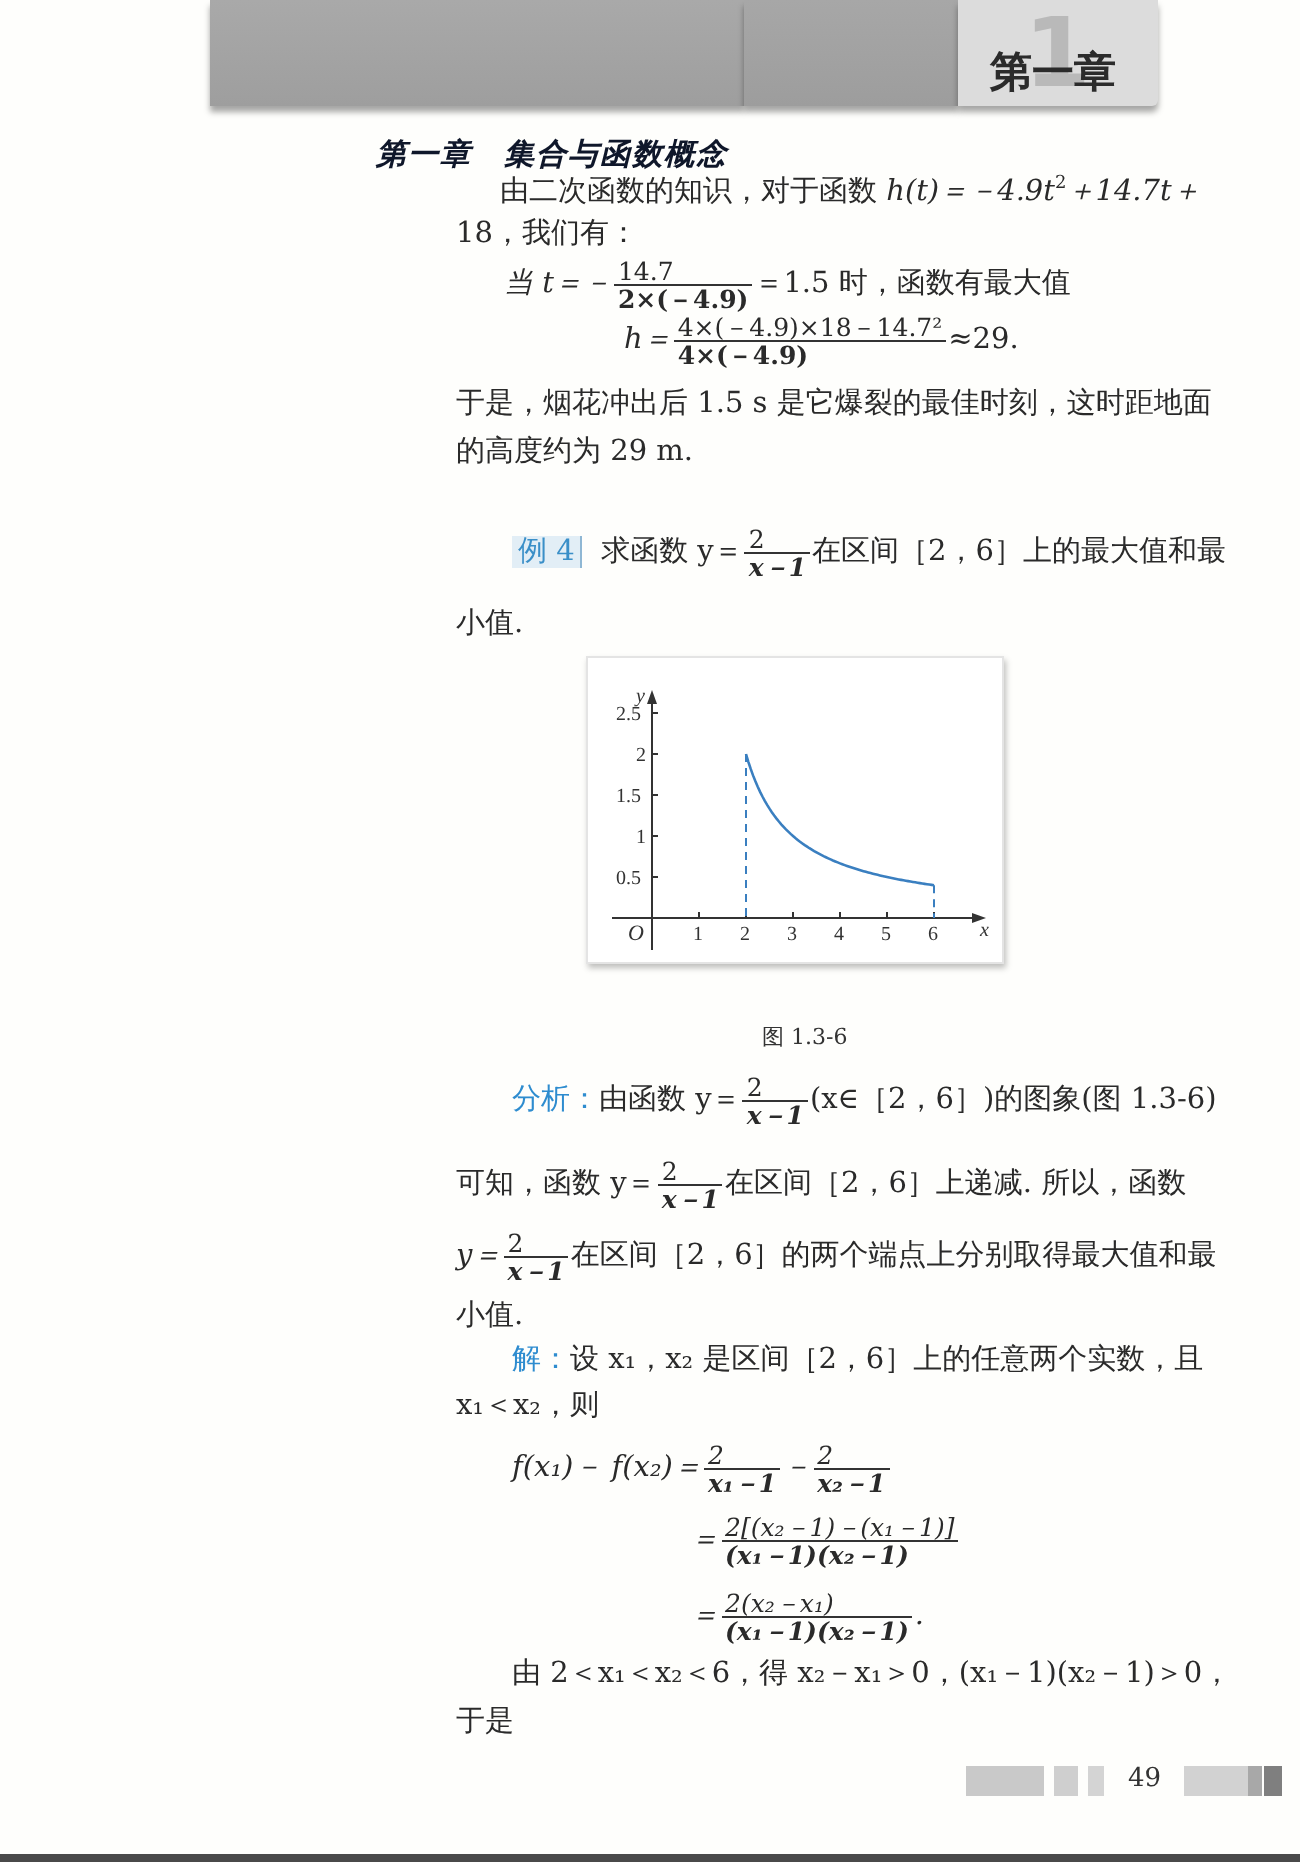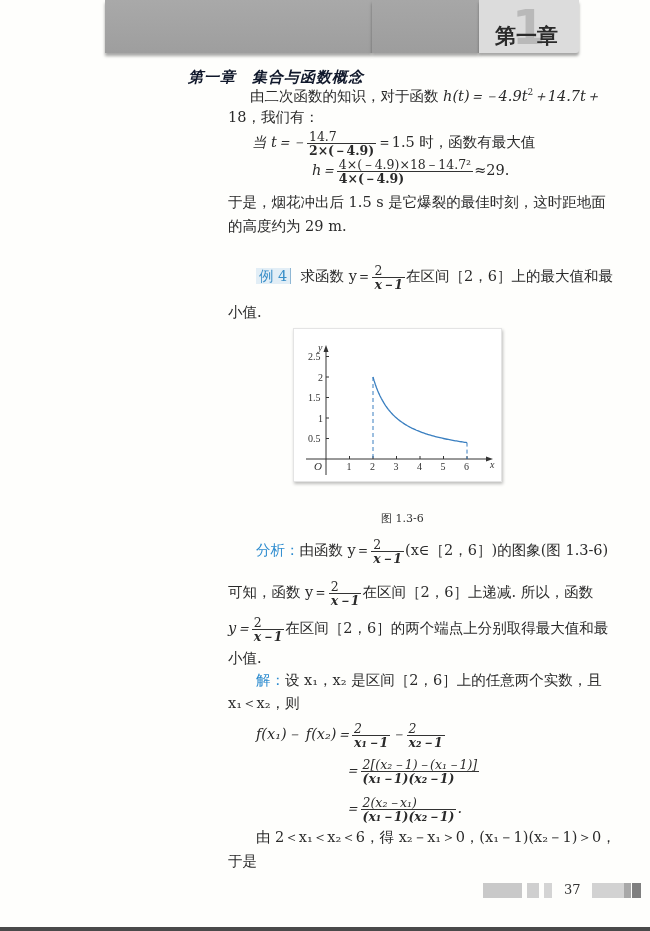--- a/index.html
+++ b/index.html
@@ -157,17 +157,17 @@
 <div class="t it" style="left:345px;top:790px;line-height:36px;">
   <span>＝</span><span class="frac"><span class="n">2(x₂－x₁)</span><span class="d">(x₁－1)(x₂－1)</span></span><span>.</span>
 </div>
 
 <div class="t" style="left:256px;top:828px;">由 2＜x₁＜x₂＜6，得 x₂－x₁＞0，(x₁－1)(x₂－1)＞0，</div>
 <div class="t" style="left:228px;top:852px;">于是</div>
 
 <div class="bar" style="left:483px;width:39px;background:#c9c9c9;"></div>
 <div class="bar" style="left:527px;width:12px;background:#cfcfcf;"></div>
 <div class="bar" style="left:544px;width:8px;background:#d4d4d4;"></div>
-<div class="page-num">37</div>
+<div class="page-num">49</div>
 <div class="bar" style="left:592px;width:32px;background:#d2d2d2;"></div>
 <div class="bar" style="left:624px;width:7px;background:#a8a8a8;"></div>
 <div class="bar" style="left:632px;width:9px;background:#7f7f7f;"></div>
 <div class="bottom-rule"></div>
 
 </body></html>

